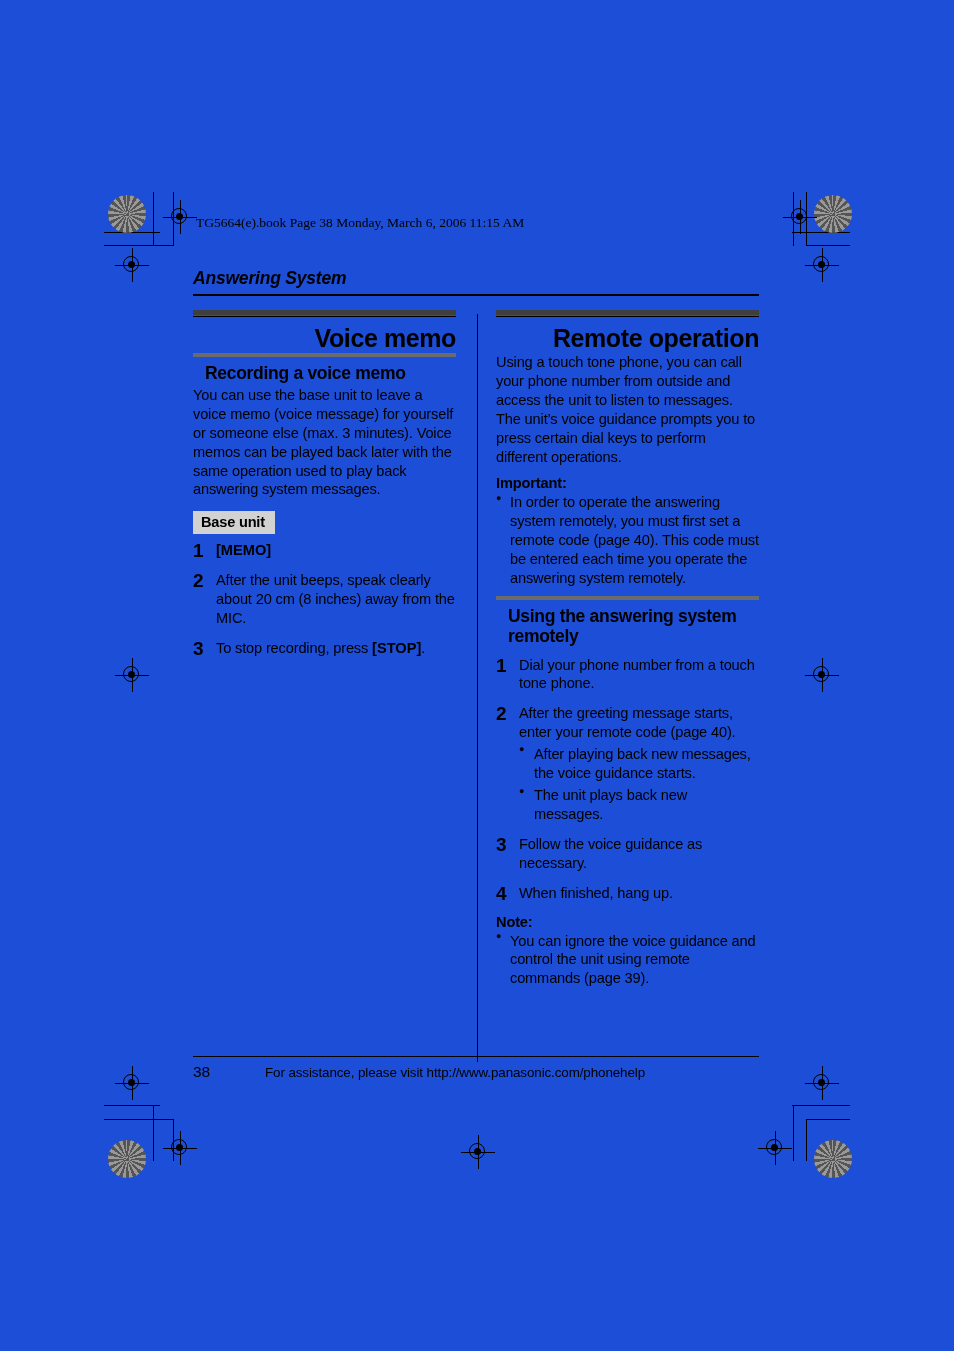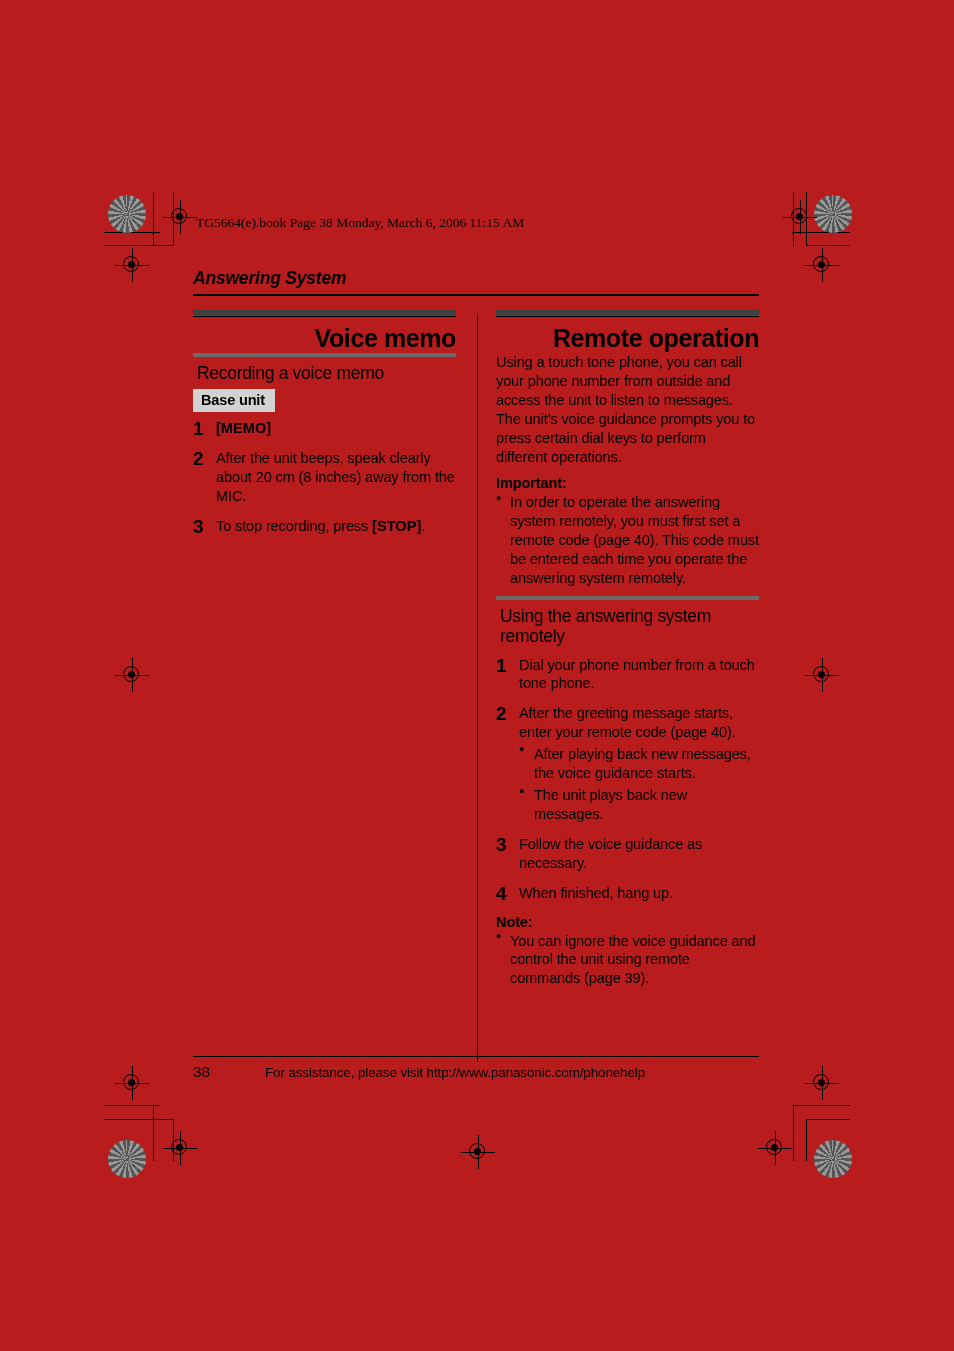--- a/index.html
+++ b/index.html
@@ -5,21 +5,21 @@
 <style>
   html, body {
     margin: 0;
     padding: 0;
     background: #ffffff;
   }
   .page {
     position: relative;
     width: 954px;
     height: 1351px;
-    background: #b91c1c;
+    background: #1d4ed8;
     font-family: "Liberation Sans", sans-serif;
     color: #000000;
     overflow: hidden;
   }
 
   
   .reg-mark {
     position: absolute;
     width: 34px;
     height: 34px;
@@ -129,24 +129,24 @@
     text-align: right;
   }
   .sub-rule {
     height: 3.6px;
     background: #6b6b6b;
     width: 100%;
     margin-bottom: 6px;
   }
   h2.sub-title {
     font-size: 17.5px;
-    font-weight: normal;
+    font-weight: bold;
     letter-spacing: -0.3px;
     line-height: 1.16;
-    margin: 0 0 3px 4px;
+    margin: 0 0 3px 12px;
   }
 
   p.body {
     font-size: 14.6px;
     line-height: 1.29;
     margin: 0 0 9px 0;
     letter-spacing: -0.15px;
   }
 
   .tag-box {
@@ -361,20 +361,21 @@
 
       <div class="col col-left">
 
         <div class="sec-rule-thick"></div>
         <div class="sec-rule-thin"></div>
         <h1 class="section-title">Voice memo</h1>
 
         <div class="sub-rule"></div>
         <h2 class="sub-title">Recording a voice memo</h2>
 
+        <p class="body">You can use the base unit to leave a voice memo (voice message) for yourself or someone else (max. 3 minutes). Voice memos can be played back later with the same operation used to play back answering system messages.</p>
 
         <div class="tag-box">Base unit</div>
 
         <ol class="steps">
           <li>
             <span class="num">1</span><span class="key">[MEMO]</span>
           </li>
           <li>
             <span class="num">2</span><span>After the unit beeps, speak clearly about 20 cm (8 inches) away from the MIC.</span>
           </li>

